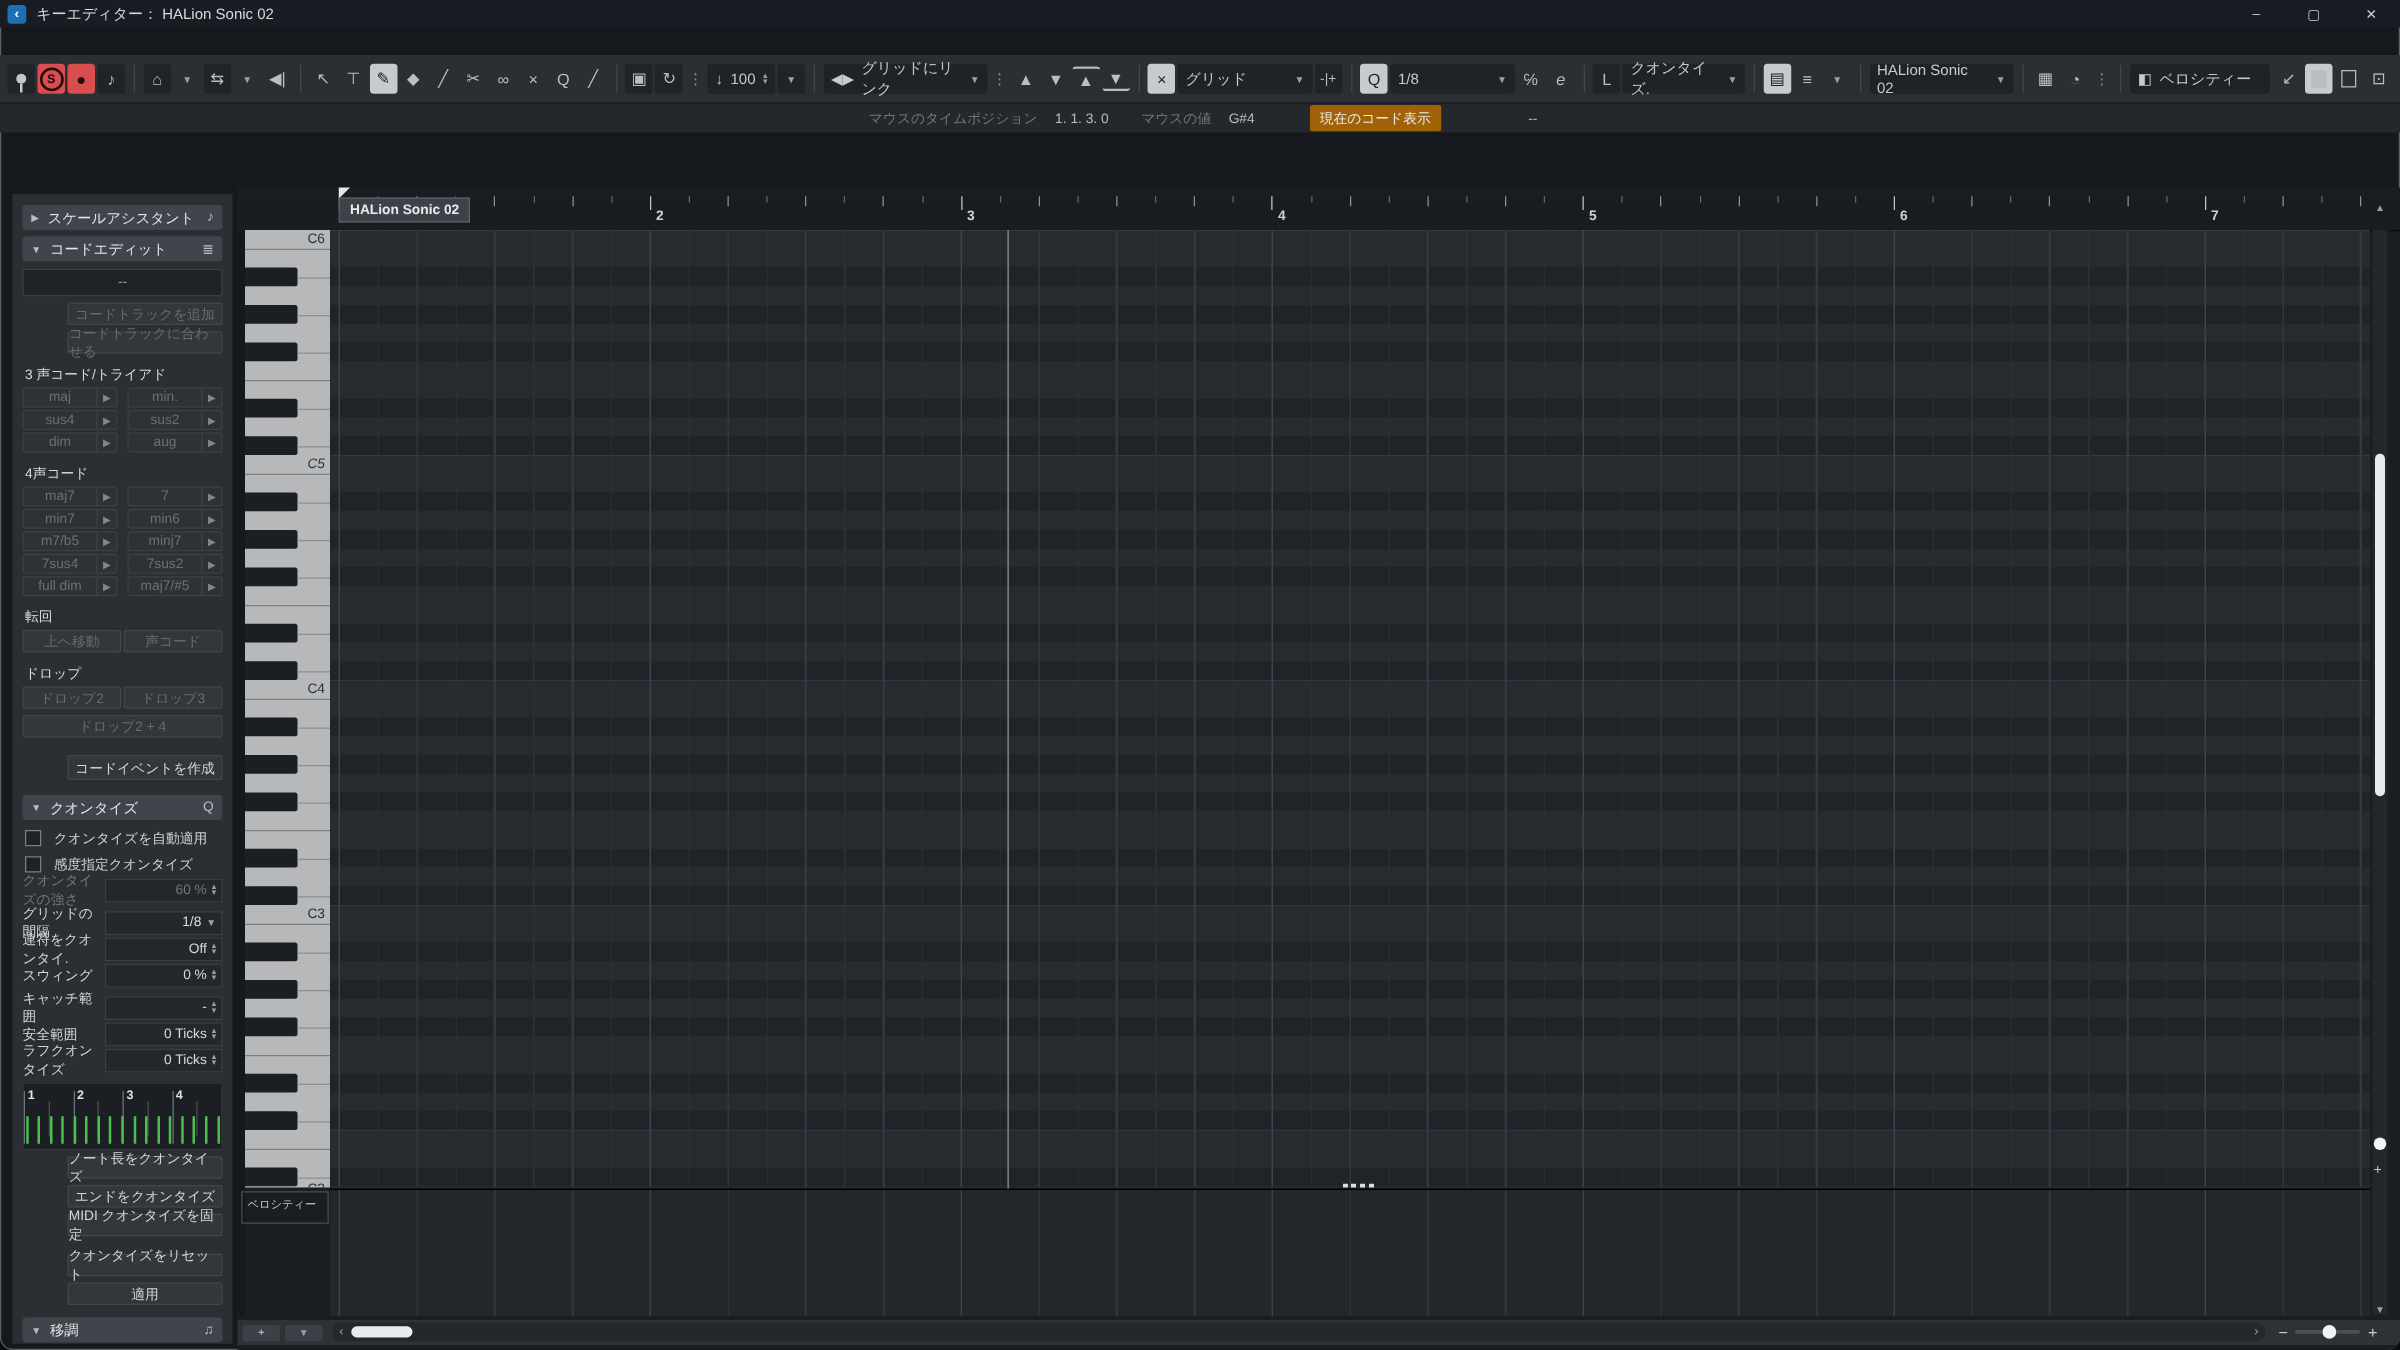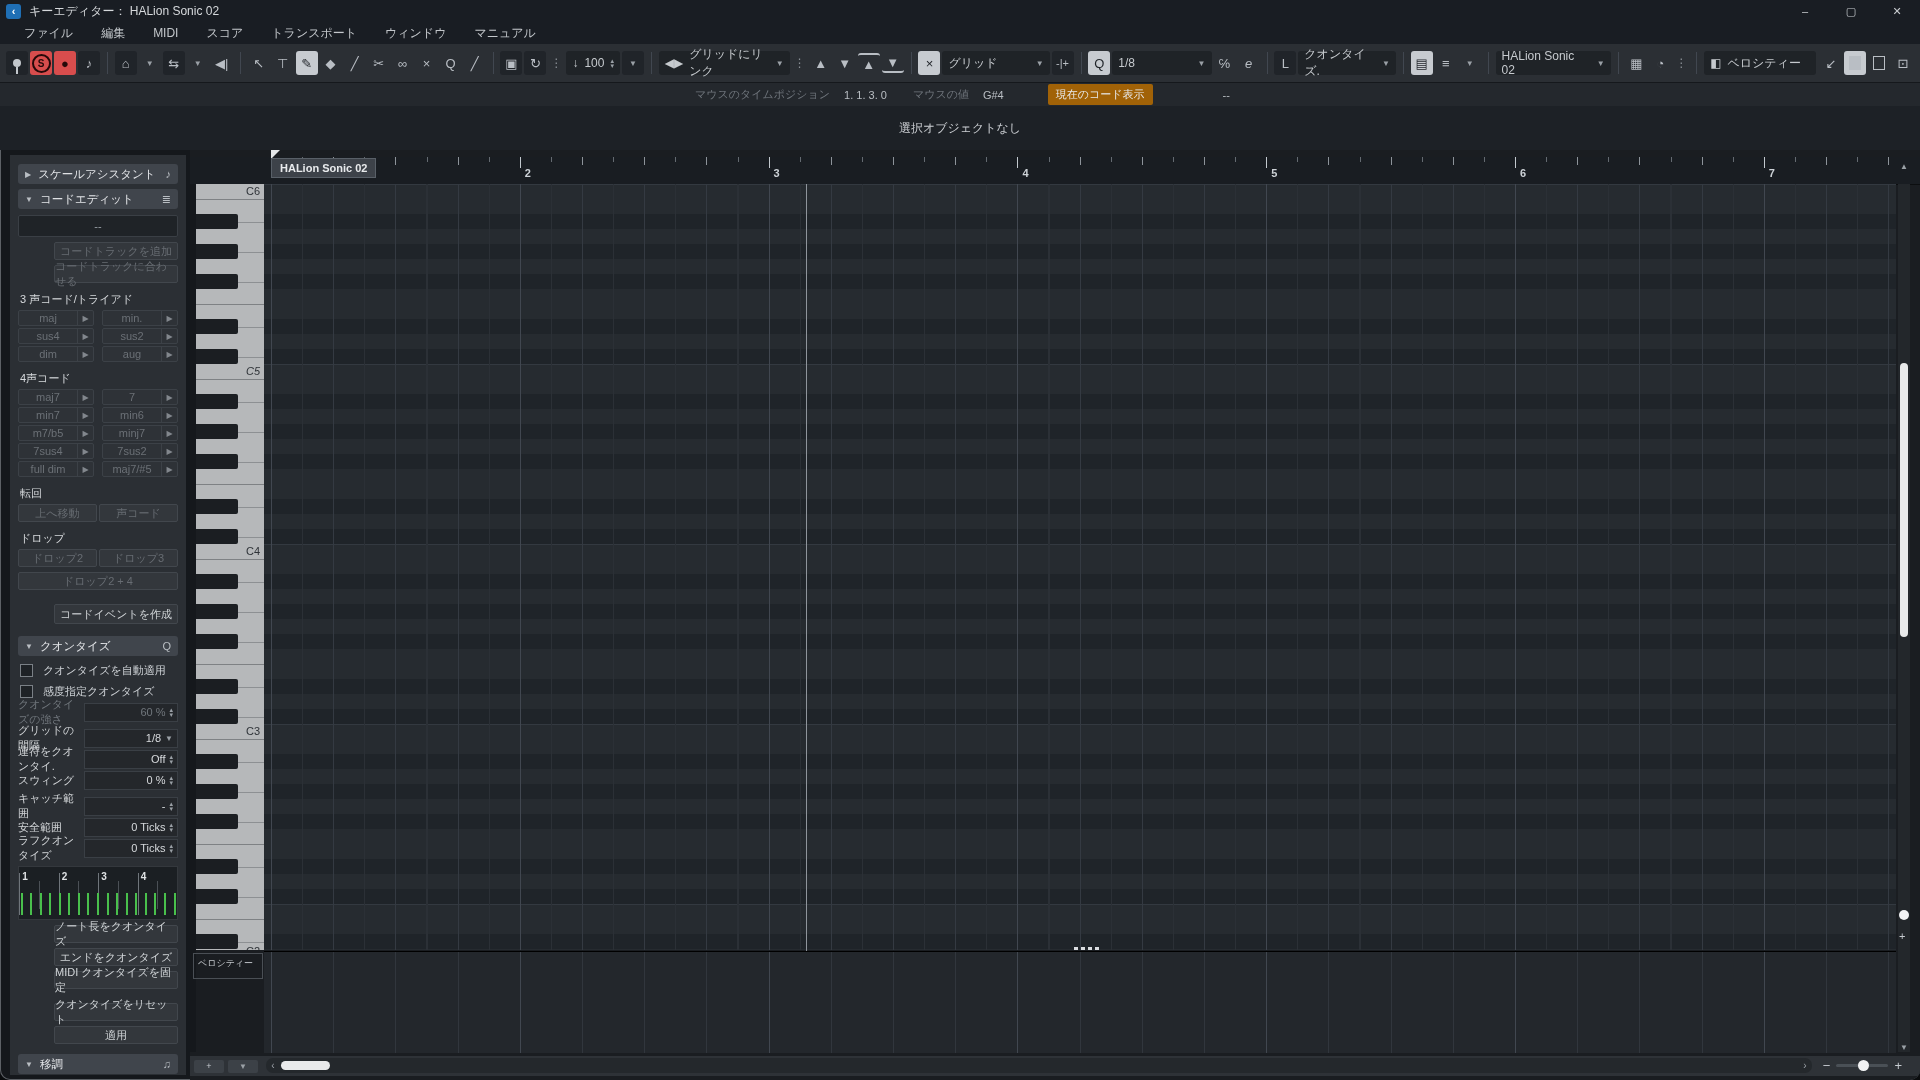--- a/index.html
+++ b/index.html
@@ -127,29 +127,20 @@
   <div class="titlebar">
     <div class="appicon">‹</div>
     <span>キーエディター：  HALion Sonic 02</span>
     <div class="winbtns">
       <div class="winbtn">–</div>
       <div class="winbtn">▢</div>
       <div class="winbtn">✕</div>
     </div>
   </div>
 
-  <div class="menubar" id="menubar">
-      <div class="menu-item">ファイル</div>
-      <div class="menu-item">編集</div>
-      <div class="menu-item">MIDI</div>
-      <div class="menu-item">スコア</div>
-      <div class="menu-item">トランスポート</div>
-      <div class="menu-item">ウィンドウ</div>
-      <div class="menu-item">マニュアル</div>
-    </div>
 
   <div class="toolbar">
     <div class="tbtn dk">
         <span class="pinG"></span>
       </div>
     <div class="tbtn red">
         <span class="soloS">S</span>
       </div>
     <div class="tbtn red">●</div>
     <div class="tbtn dk">♪</div>
@@ -254,23 +245,20 @@
 
   <div class="infoline" style="padding-left:695px;">
     <span>マウスのタイムポジション</span>
     <span class="if-val">1. 1. 3.   0</span>
     <span>マウスの値</span>
     <span class="if-val">G#4</span>
     <span class="if-box">現在のコード表示</span>
     <span class="if-val" style="margin-left:70px">--</span>
   </div>
 
-  <div class="statusline">
-    <span>選択オブジェクトなし</span>
-  </div>
 
   <div class="inspector">
     <div class="sec-hdr">
       <span class="arr">▶</span>
       <span>スケールアシスタント</span>
       <span class="hico">♪</span>
     </div>
     <div class="sec-hdr">
       <span class="arr">▼</span>
       <span>コードエディット</span>

